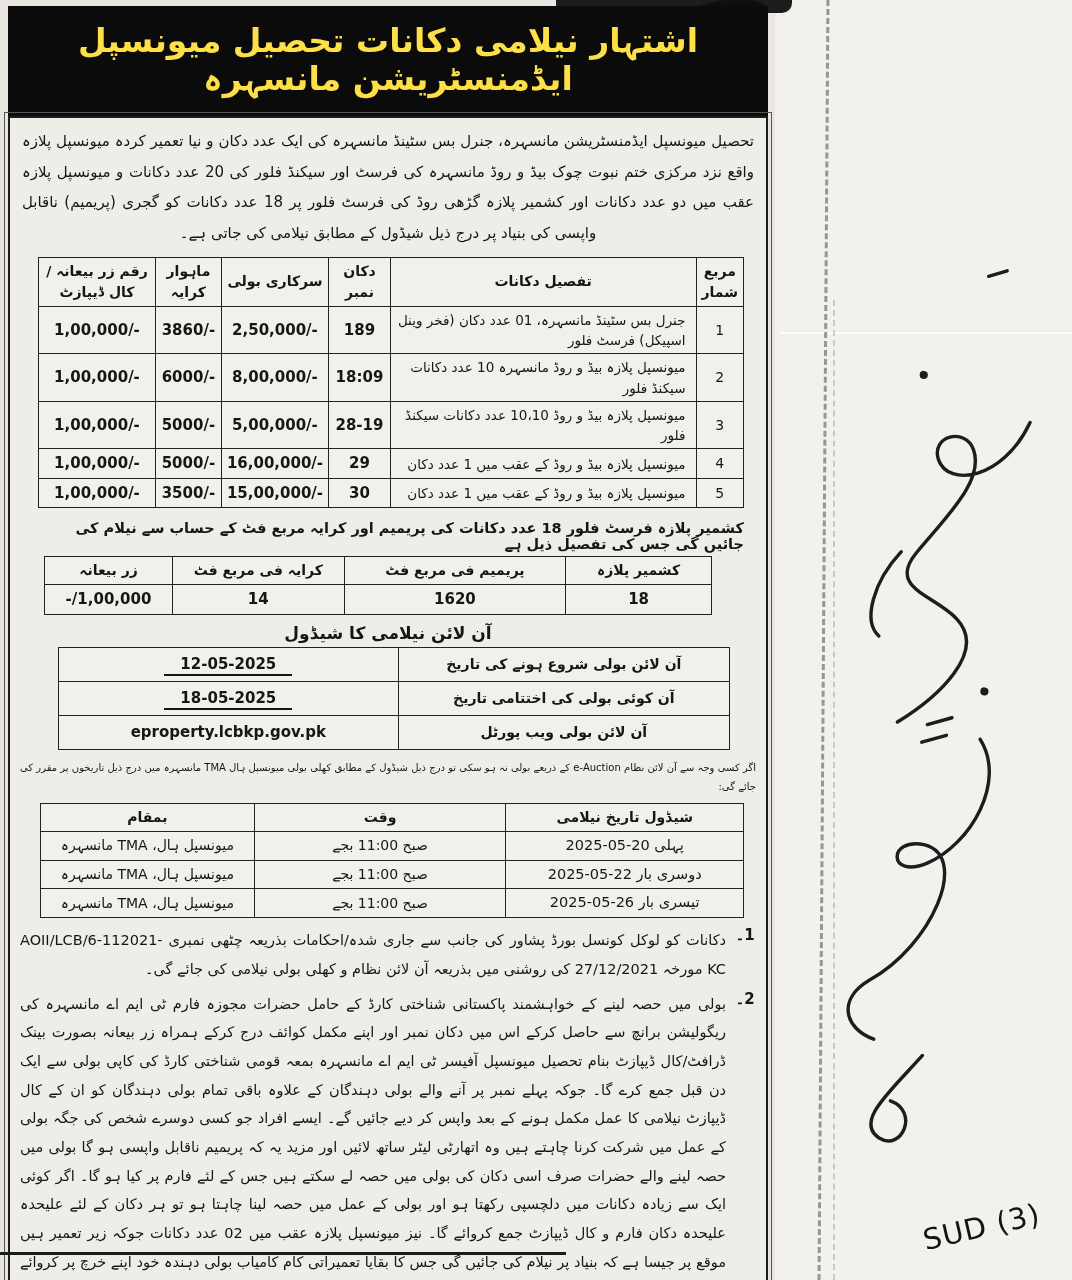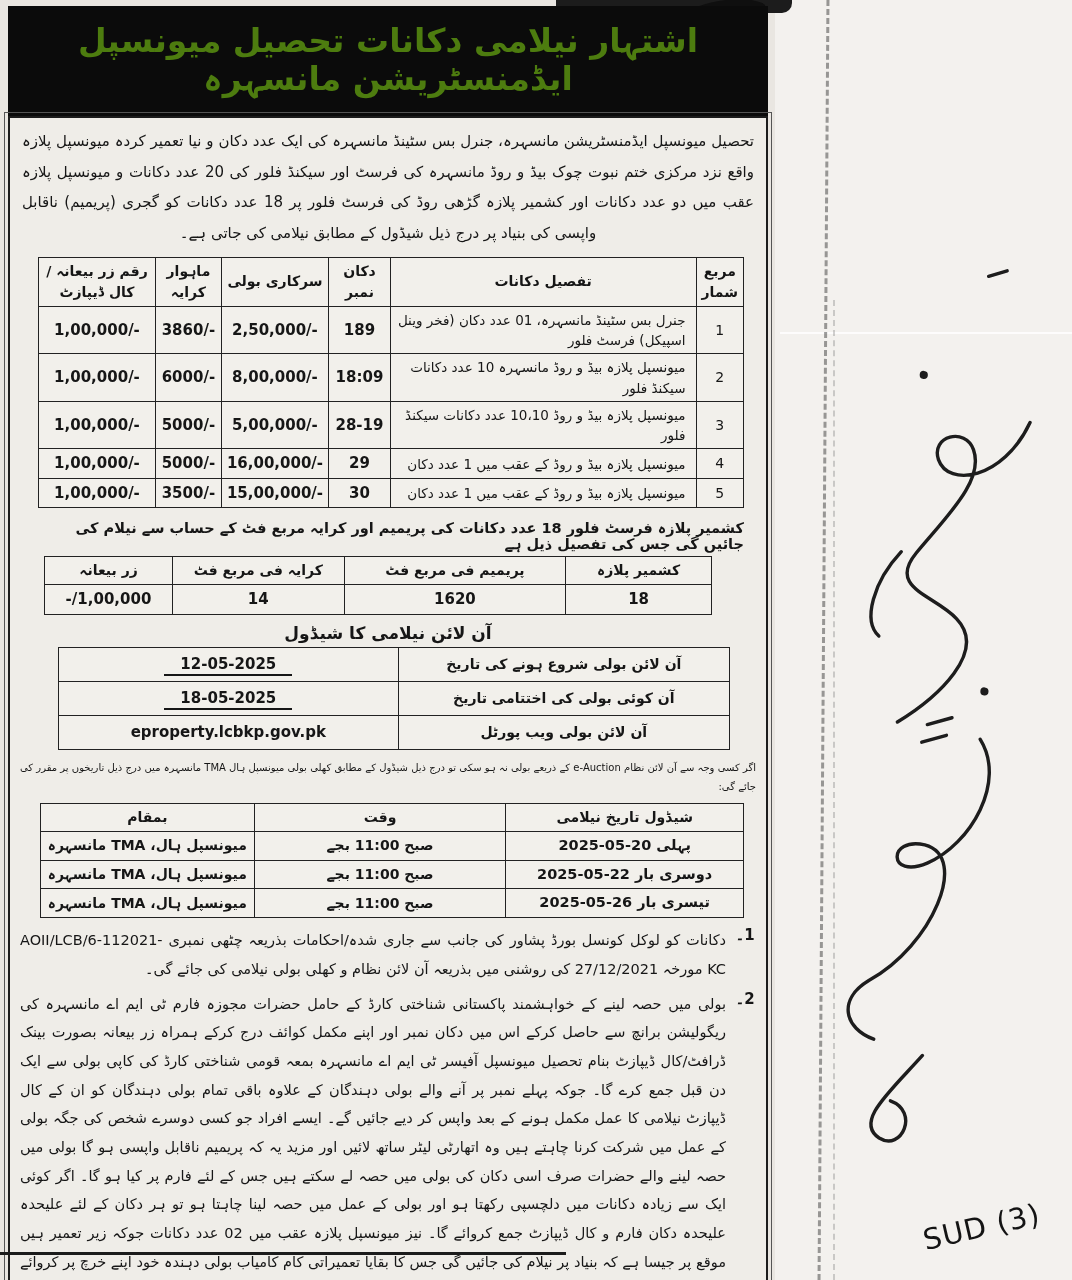--- a/index.html
+++ b/index.html
@@ -9,21 +9,21 @@
   
   .smudge-top{position:absolute;left:556px;top:0;width:236px;height:13px;background:#1c1c1c;border-radius:0 0 10px 6px;}
   .smudge-blob{position:absolute;left:688px;top:0;width:78px;height:22px;background:#0f0f0f;border-radius:50%;transform:rotate(-6deg);}
   .fold-line{position:absolute;left:822px;top:0;height:1280px;border-left:3px dashed #4c4c4c;opacity:.55;transform:rotate(.4deg);}
   .fold-line2{position:absolute;left:833px;top:300px;height:980px;border-left:2px dashed #6b6b6b;opacity:.3;}
   .crease{position:absolute;left:780px;top:332px;width:292px;height:2px;background:#ffffff;opacity:.8;}
   .bottom-line{position:absolute;left:0;top:1252px;width:566px;height:3px;background:#1b1b1b;}
 
   
   .doc{position:absolute;left:8px;top:6px;width:760px;direction:rtl;color:#161616;}
-  .banner{background:#0b0b0b;color:#4d7c0f;text-align:center;font-weight:bold;
+  .banner{background:#0b0b0b;color:#fde047;text-align:center;font-weight:bold;
     font-size:33px;line-height:1.15;padding:16px 8px 18px;letter-spacing:.5px;}
   .content{border:2.5px solid #1c1c1c;outline:1.5px solid #555;outline-offset:3px;
     background:#efede8;padding:4px 8px 8px;}
   .intro{margin:4px 4px 8px;font-size:15px;line-height:2.05;text-align:justify;text-align-last:center;}
 
   table{border-collapse:collapse;direction:rtl;background:#f2f0eb;}
   th,td{border:1.8px solid #222;padding:3px 5px;text-align:center;vertical-align:middle;
     font-size:14px;line-height:1.5;}
   th{font-weight:700;}
   .t1{width:706px;margin:2px 14px 8px auto;}
@@ -33,21 +33,21 @@
   .t2{width:668px;margin:2px 46px 8px auto;}
   .t2 td{font-weight:700;font-size:15px;}
   .center-head{text-align:center;font-weight:800;font-size:17px;margin:8px 0 4px;}
   .t3{width:672px;margin:2px 28px 8px auto;}
   .t3 td{height:27px;font-weight:700;}
   .t3 .val{direction:ltr;}
   .uline{border-bottom:2.5px solid #161616;padding:0 16px 1px;font-size:15px;margin-top:40px;}
   .val-plain{font-size:15px;}
   .para{margin:8px 2px 6px;font-size:10px;line-height:1.95;text-align:justify;}
   .t4{width:704px;margin:4px 14px 8px auto;}
-  .t4 td{font-weight:700;}
+  .t4 td{font-weight:400;}
   .t4 td:first-child{direction:rtl;font-size:14.5px;}
   .clause{display:flex;direction:rtl;margin:6px 2px 2px;}
   .cnum{font-weight:800;font-size:15px;margin-left:8px;min-width:22px;text-align:center;}
   .clause p{margin:0;font-size:14.5px;line-height:1.98;text-align:justify;}
 
   .handwriting{position:absolute;left:832px;top:255px;transform:rotate(5deg);}
   .sud-note{position:absolute;left:922px;top:1210px;transform:rotate(-13deg);
     font-size:29px;color:#141414;letter-spacing:1px;white-space:nowrap;}
 </style>
 </head>

